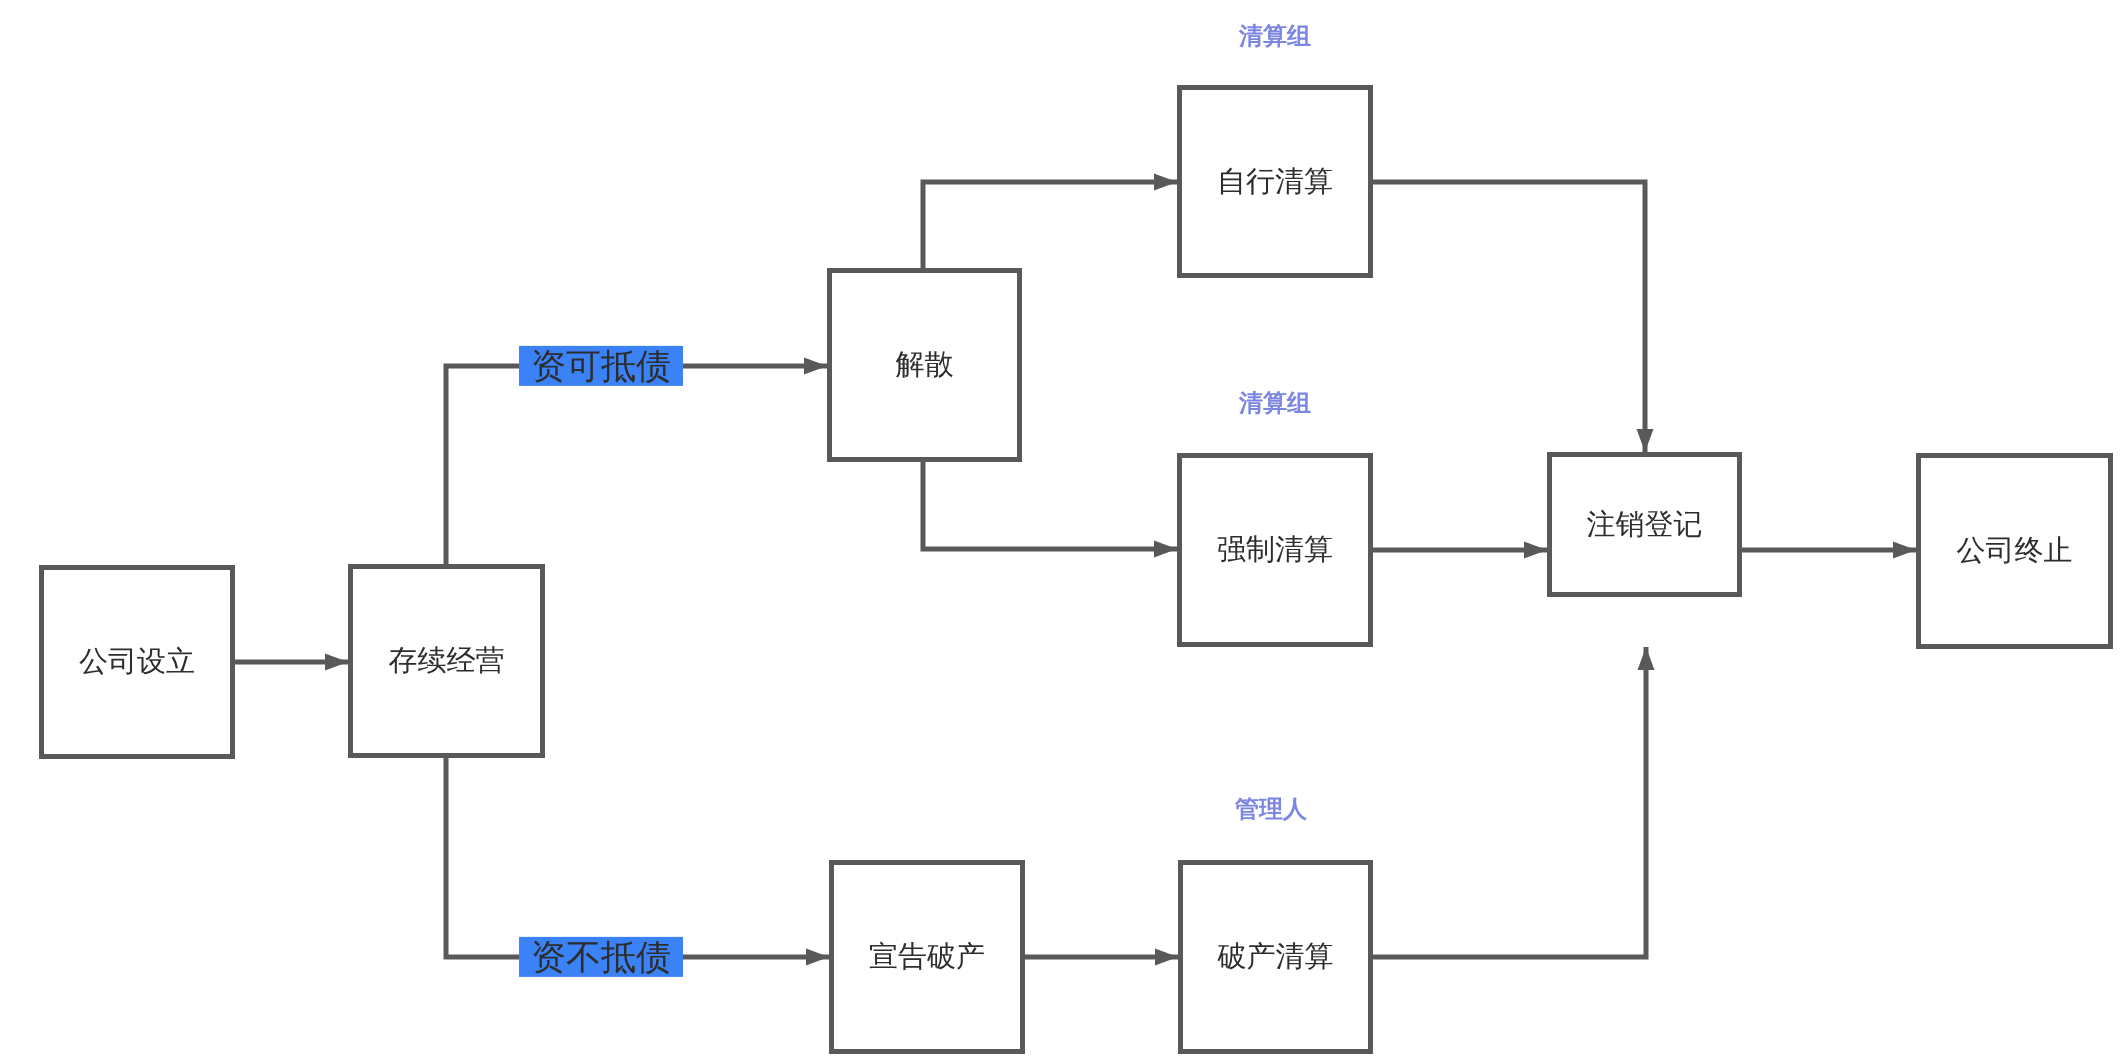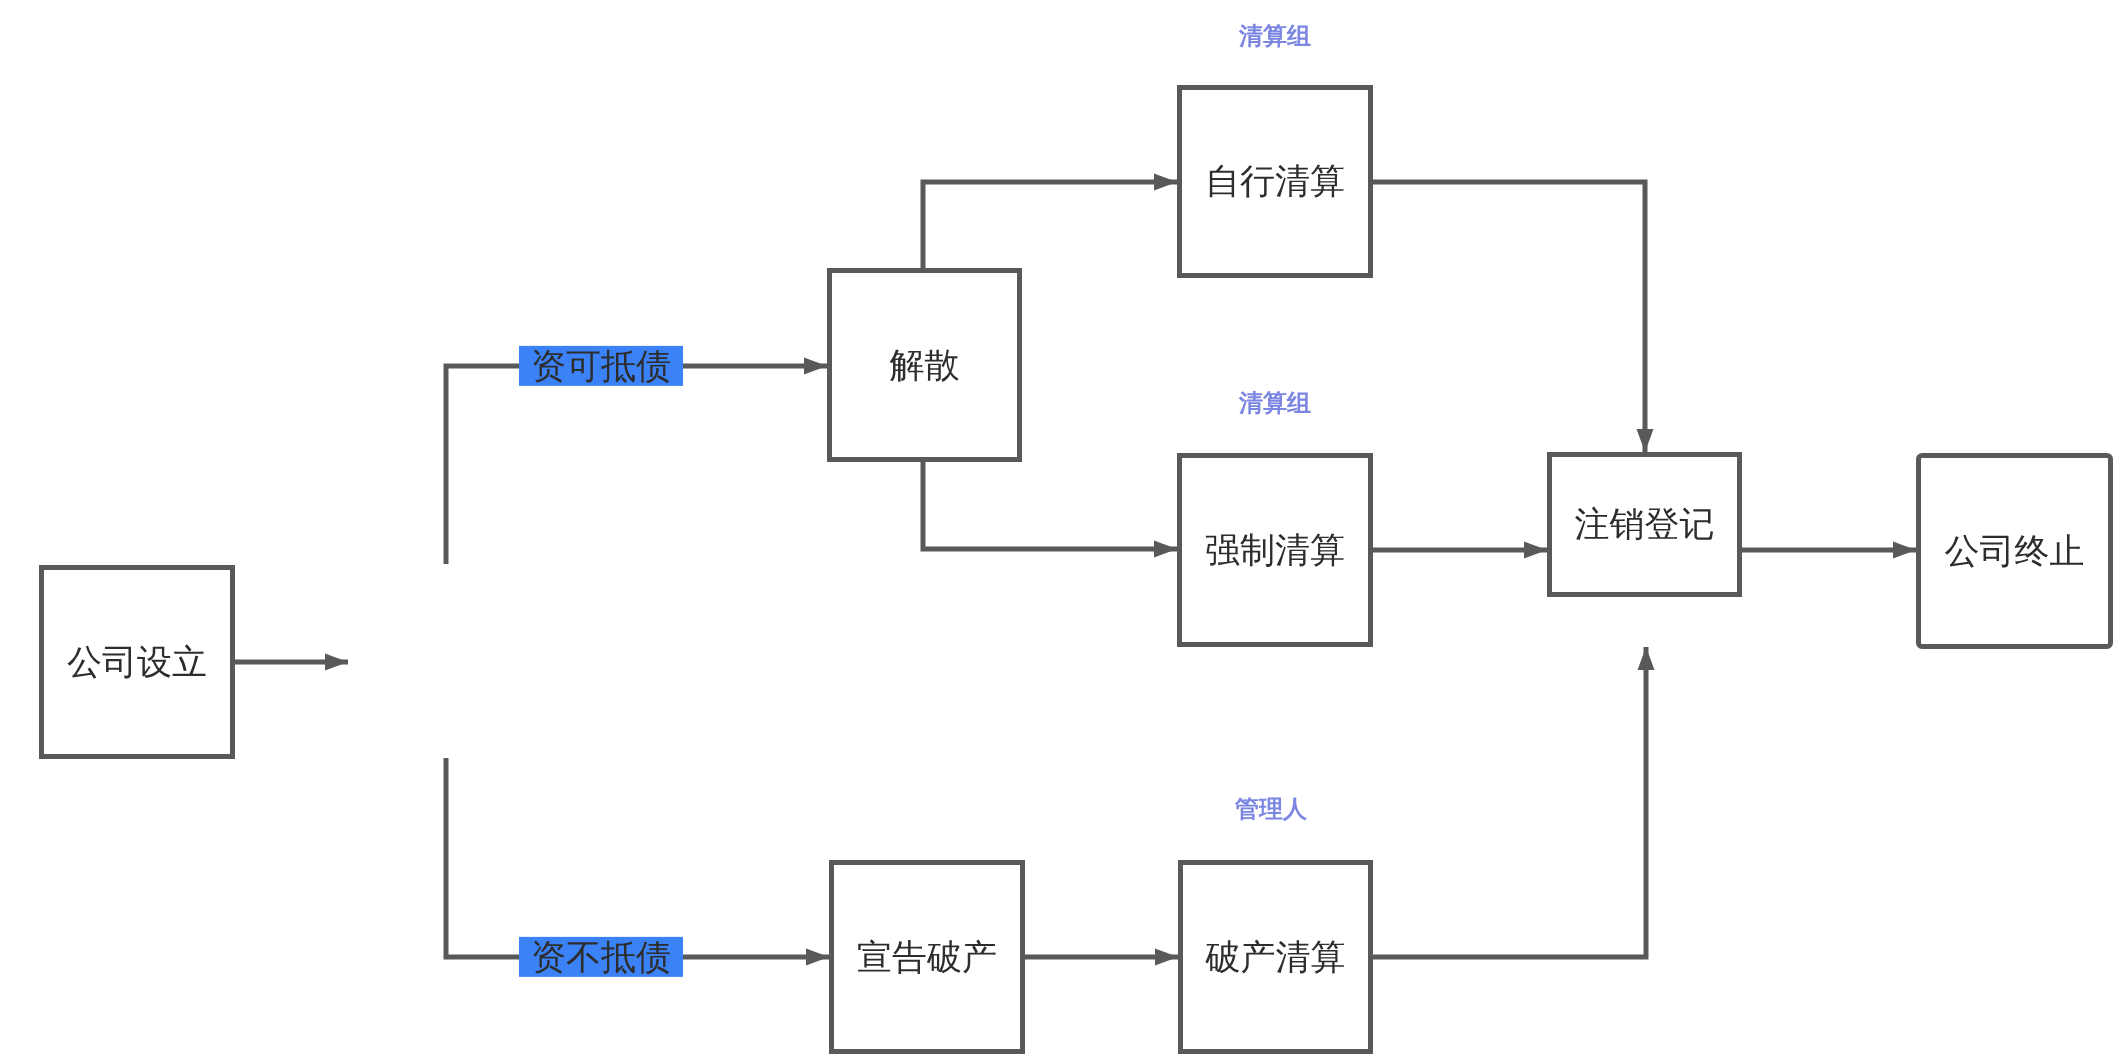--- a/index.html
+++ b/index.html
@@ -26,21 +26,21 @@
     stroke-width: 5;
   }
   .node {
     position: absolute;
     box-sizing: border-box;
     border: 5px solid #595959;
     background: #ffffff;
     display: flex;
     align-items: center;
     justify-content: center;
-    font-size: 35px;
+    font-size: 29px;
     color: #2d2d2d;
     white-space: nowrap;
   }
   .edge-label {
     position: absolute;
     transform: translate(-50%, -50%);
     background: #3b82f6;
     padding: 0 12px;
     font-size: 35px;
     color: #2d2d2d;
@@ -75,34 +75,35 @@
     <path class="edge" d="M923 462 L923 549 L1177 549" marker-end="url(#arrow)"></path>
     <path class="edge" d="M1373 182 L1645 182 L1645 452" marker-end="url(#arrow)"></path>
     <path class="edge" d="M1373 550 L1547 550" marker-end="url(#arrow)"></path>
     <path class="edge" d="M1025 957 L1178 957" marker-end="url(#arrow)"></path>
     <path class="edge" d="M1373 957 L1646 957 L1646 647" marker-end="url(#arrow)"></path>
     <path class="edge" d="M1742 550 L1916 550" marker-end="url(#arrow)"></path>
   </svg>
 
   <div class="node" style="left:9px;   top:565px; width:196px; height:194px;margin-left:30px;">公司设立</div>
 
+  <div class="node" style="left:348px; top:564px; width:197px; height:194px;">存续经营</div>
 
   <div class="node" style="left:827px; top:268px; width:195px; height:194px;">解散</div>
 
   <div class="node" style="left:1177px; top:85px; width:196px; height:193px;">自行清算</div>
 
   <div class="node" style="left:1177px; top:453px; width:196px; height:194px;">强制清算</div>
 
   <div class="node" style="left:829px; top:860px; width:196px; height:194px;">宣告破产</div>
 
   <div class="node" style="left:1178px; top:860px; width:195px; height:194px;">破产清算</div>
 
   <div class="node" style="left:1547px; top:452px; width:195px; height:145px;text-align:center;">注销登记</div>
 
-  <div class="node" style="left:1916px; top:453px; width:197px; height:196px;border-radius:6px;">公司终止</div>
+  <div class="node" style="left:1916px; top:453px; width:197px; height:196px;">公司终止</div>
 
   <div class="edge-label" style="left:601px; top:366px;">资可抵债</div>
 
   <div class="edge-label" style="left:601px; top:957px;">资不抵债</div>
 
   <div class="annotation" style="left:1275px; top:24px;">清算组</div>
 
   <div class="annotation" style="left:1275px; top:391px;">清算组</div>
 
   <div class="annotation" style="left:1271px; top:797px;">管理人</div>

